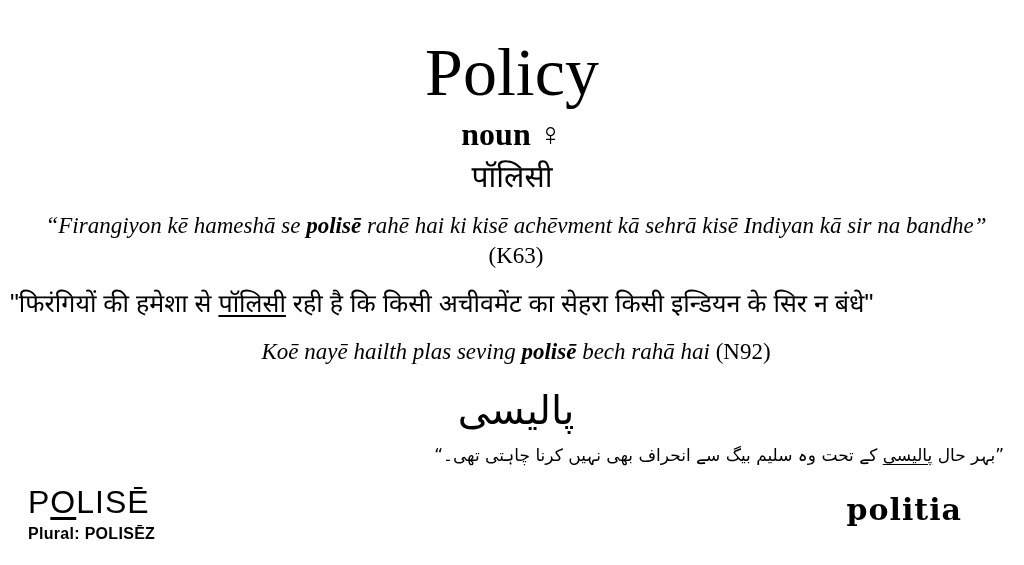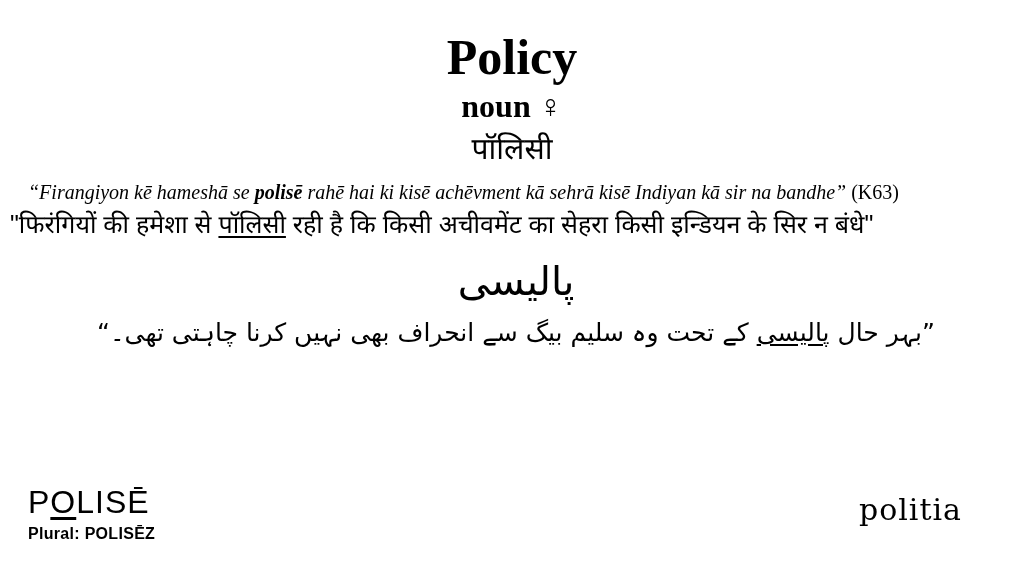--- a/index.html
+++ b/index.html
@@ -16,24 +16,24 @@
     overflow: hidden;
     font-family: "Liberation Serif", serif;
   }
   
   .header {
     text-align: center;
     padding-top: 26px;
     line-height: 1;
   }
   .title {
-    margin: 6px;
+    margin: 12px;
     font-family: "Liberation Serif", serif;
-    font-weight: bold;
-    font-size: 50px;
+    font-weight: normal;
+    font-size: 68px;
     line-height: 1.0;
   }
   .pos-line {
     margin-top: 8px;
     font-size: 32px;
     line-height: 1.05;
     font-weight: bold;
   }
   .gender {
     font-size: 32px;
@@ -42,25 +42,26 @@
     margin-top: 7px;
     font-family: "Liberation Sans", sans-serif;
     font-size: 30px;
     line-height: 1.2;
   }
   
   .entries {
     margin: 12px 20px 0 28px;
   }
   .latin-quote {
-    margin: 0;
+    margin: 16px;
     font-style: italic;
-    font-size: 20px;
+    font-size: 23px;
     line-height: 1.32;
     max-width: 968px;
+    text-align: center;
   }
   .latin-quote .kw {
     font-weight: bold;
   }
   .latin-quote .ref {
     font-style: normal;
   }
   .hindi {
     margin: 3px 0 12px -18px;
     font-family: "Liberation Sans", sans-serif;
@@ -74,23 +75,23 @@
   .urdu-headword {
     text-align: center;
     direction: rtl;
     font-family: "DejaVu Sans", sans-serif;
     font-size: 40px;
     line-height: 1.35;
     margin: 4px 0 2px 0;
   }
   .urdu-sentence {
     direction: rtl;
-    text-align: center;
+    text-align: right;
     font-family: "DejaVu Sans", sans-serif;
-    font-size: 25px;
+    font-size: 17px;
     line-height: 1.5;
     margin: 6px 0 0 0;
   }
   .q3 { margin-top: 8px; }
   
   .footer {
     position: absolute;
     left: 28px;
     right: 62px;
     top: 486px;
@@ -107,21 +108,21 @@
   .romanized .u-kw { text-underline-offset: 4px; }
   .plural-line {
     font-family: "Liberation Sans", sans-serif;
     font-weight: bold;
     font-size: 16px;
     margin-top: 5px;
     letter-spacing: 0.3px;
   }
   .etymology {
     font-family: "DejaVu Serif", serif;
-    font-weight: normal;
+    font-weight: bold;
     font-size: 30px;
     margin-top: 6px;
     letter-spacing: 1px;
   }
 </style>
 </head>
 <body>
 
 <div class="page">
 
@@ -130,20 +131,21 @@
     <div class="pos-line"><span>noun</span> <span class="gender">♀</span></div>
     <div class="dev-headword">पॉलिसी</div>
   </header>
 
   <section class="entries">
 
     <p class="latin-quote"><span>“Firangiyon kē hameshā se </span><span class="kw">polisē</span><span> rahē hai ki kisē achēvment kā sehrā kisē Indiyan kā sir na bandhe” </span><span class="ref">(K63)</span></p>
 
     <p class="hindi"><span>"फिरंगियों की हमेशा से </span><span class="u-kw">पॉलिसी</span><span> रही है कि किसी अचीवमेंट का सेहरा किसी इन्डियन के सिर न बंधे"</span></p>
 
+    <p class="latin-quote"><span>Koē nayē hailth plas seving </span><span class="kw">polisē</span><span> bech rahā hai </span><span class="ref">(N92)</span></p>
 
 
     <div class="urdu-headword">پالیسی</div>
 
 
     <p class="urdu-sentence"><span>”بہر حال </span><span class="u-kw">پالیسی</span><span> کے تحت وہ سلیم بیگ سے انحراف بھی نہیں کرنا چاہتی تھی۔“</span></p>
 
   </section>
 
   <footer class="footer">

